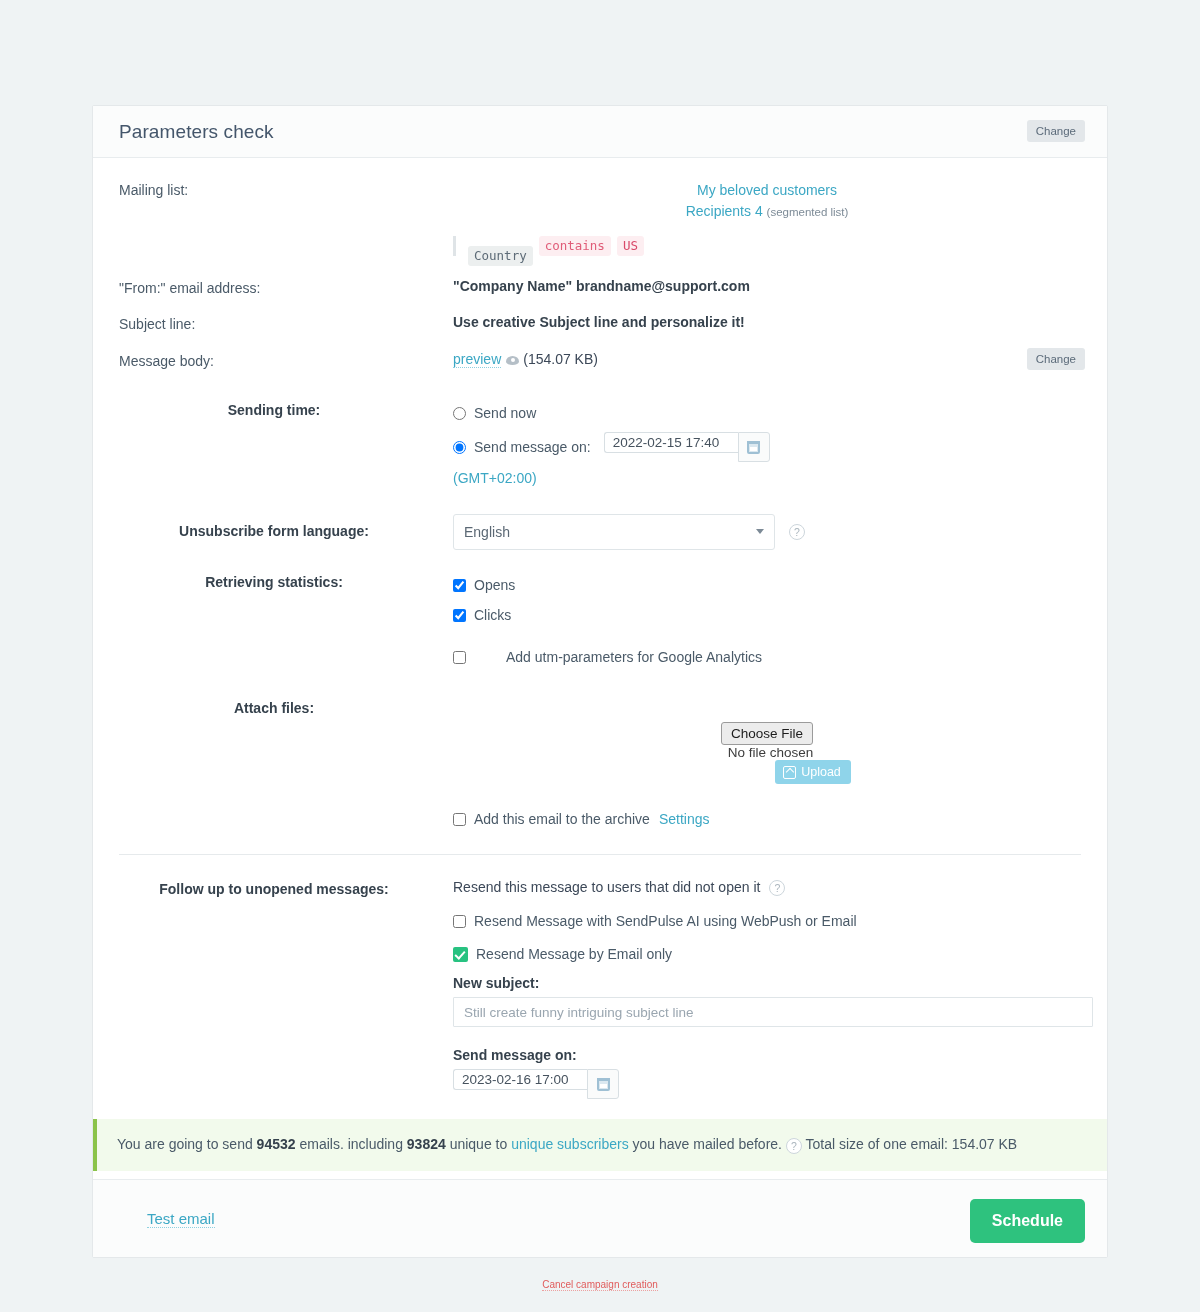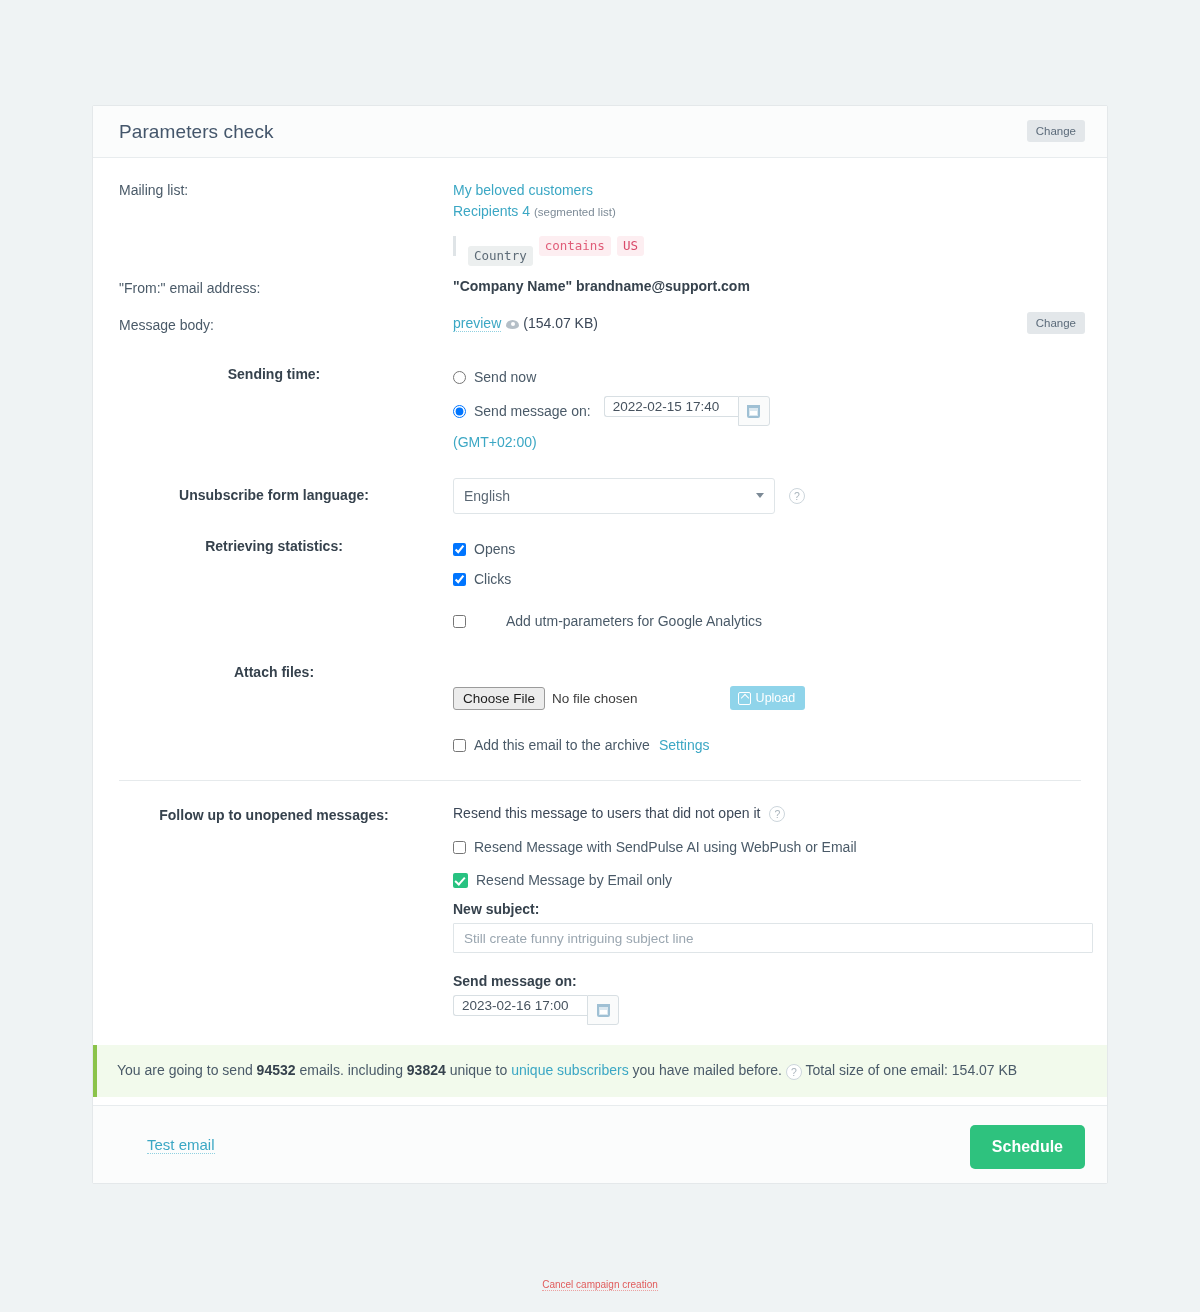--- a/index.html
+++ b/index.html
@@ -66,21 +66,21 @@
     font-size:14px;
     padding-top:2px;
   }
   .field { flex:1 1 auto; min-width:0; }
 
   .link { color:#3ba7c4; text-decoration:none; cursor:pointer; }
   .link-u { color:#3ba7c4; text-decoration:none; border-bottom:1px dotted #8fd0e0; cursor:pointer;}
   .muted-small { color:#7d8b97; font-size:11.5px; }
 
   
-  .ml-line { line-height:21px; }
+  .ml-line { line-height:21px;text-align:center; }
   .seg-wrap {
     margin-top:13px;
     display:flex; align-items:center;
     border-left:3px solid #dfe4e7;
     padding-left:12px;
     height:20px;
   }
   .tag {
     font-family:"DejaVu Sans Mono", monospace;
     font-size:12.5px;
@@ -287,20 +287,24 @@
             <span class="tag tag-val">US</span>
           </div>
         </div>
       </div>
 
       <div class="row" style="margin-top:22px;">
         <div class="lbl-left">"From:" email address:</div>
         <div class="field bold-val">"Company Name" brandname@support.com</div>
       </div>
 
+      <div class="row" style="margin-top:18px;">
+        <div class="lbl-left">Subject line:</div>
+        <div class="field bold-val">Use creative Subject line and personalize it!</div>
+      </div>
 
       <div class="row" style="margin-top:19px;">
         <div class="lbl-left">Message body:</div>
         <div class="field">
           <span class="link-u">preview</span><span class="eye"></span><span>(154.07 KB)</span>
         </div>
         <button class="btn-change" style="right:-4px; top:-3px;">Change</button>
       </div>
 
       <div class="row" style="margin-top:31px;">
@@ -353,21 +357,21 @@
           <div class="opt" style="margin-top:16px;gap:32px;">
             <input type="checkbox" style="">
             <span class="opt-txt">Add utm-parameters for Google Analytics</span>
           </div>
         </div>
       </div>
 
       <div class="row" style="margin-top:28px;">
         <div class="lbl-right">Attach files:</div>
         <div class="field">
-          <div class="filerow" style="margin-top:24px;">
+          <div class="filerow" style="margin-top:24px;flex-direction:column;">
             <button class="choosefile">Choose File</button>
             <span class="nofile">No file chosen</span>
             <button class="btn-upload">
               <span class="upicon"></span>
               <span>Upload</span>
             </button>
           </div>
           <div class="opt" style="margin-top:22px;">
             <input type="checkbox" style="">
             <span class="opt-txt">Add this email to the archive</span>

